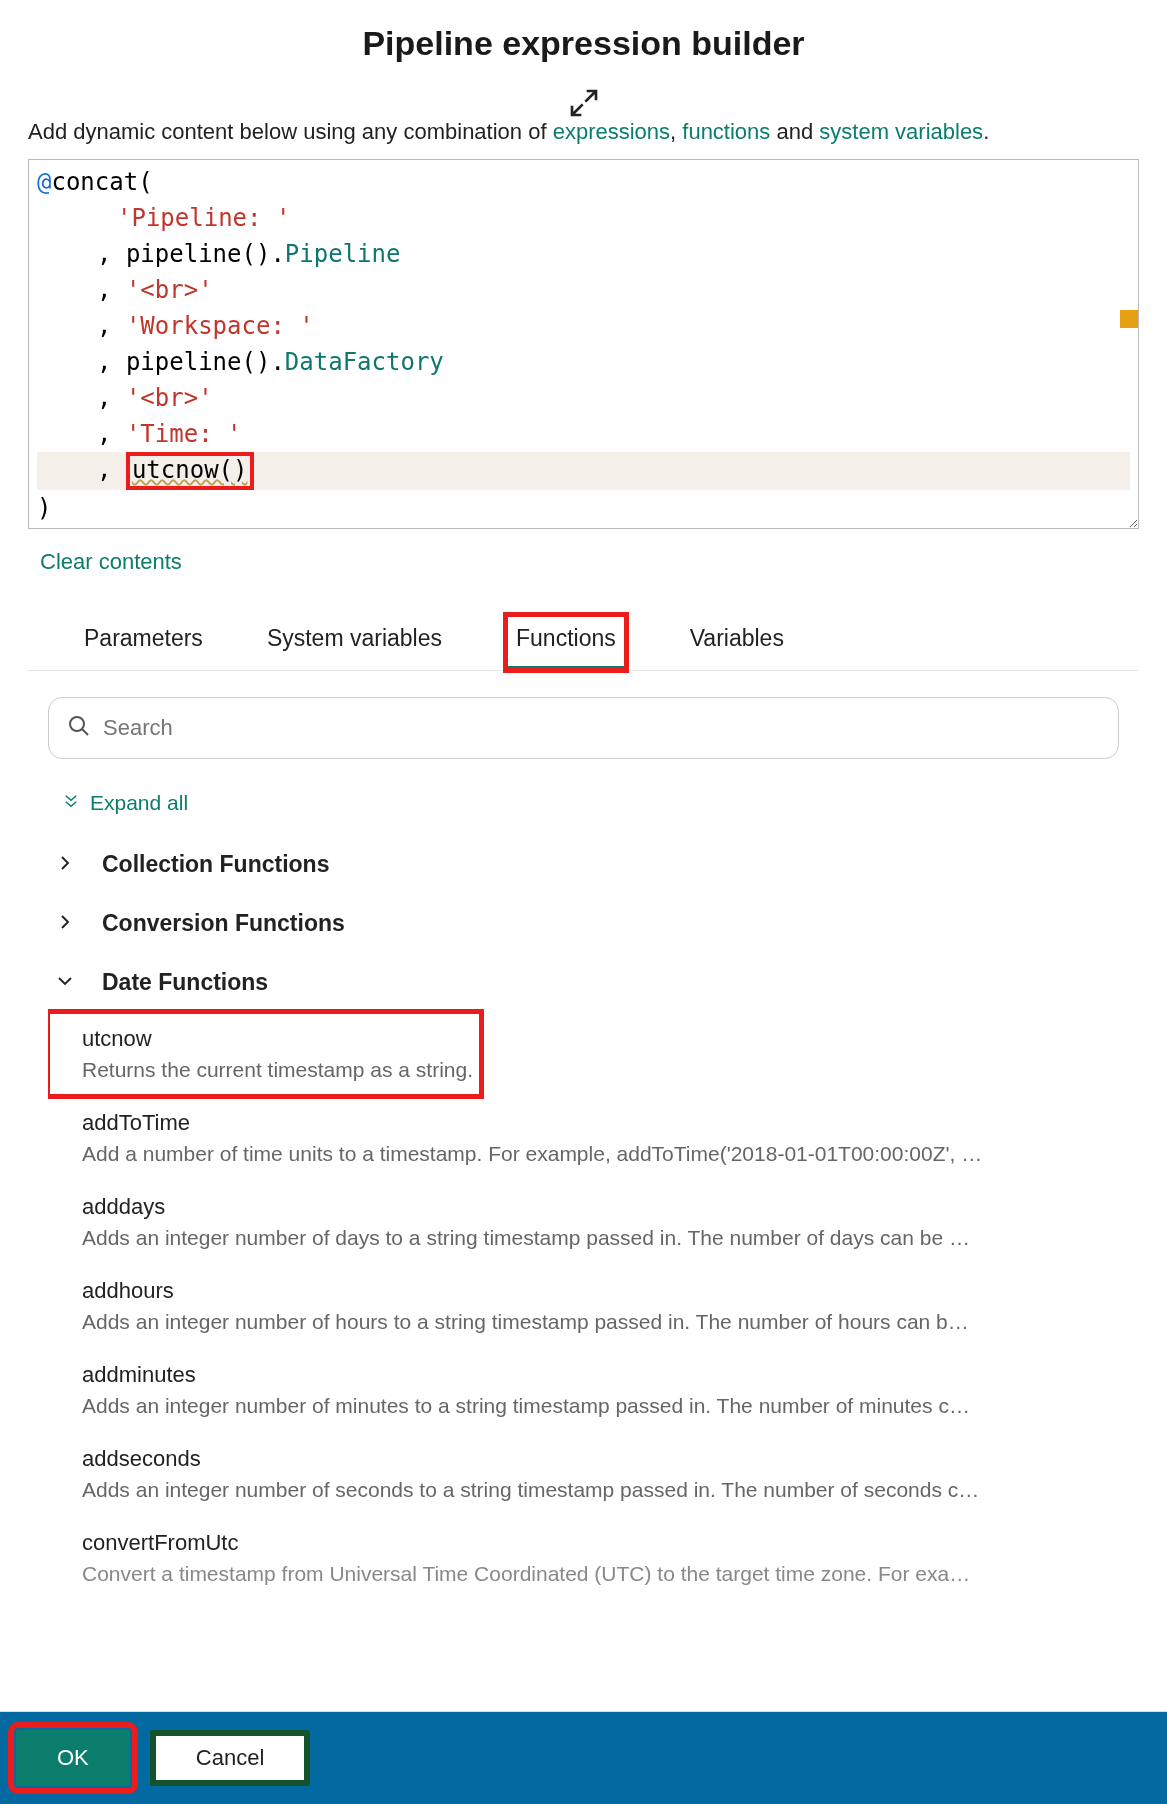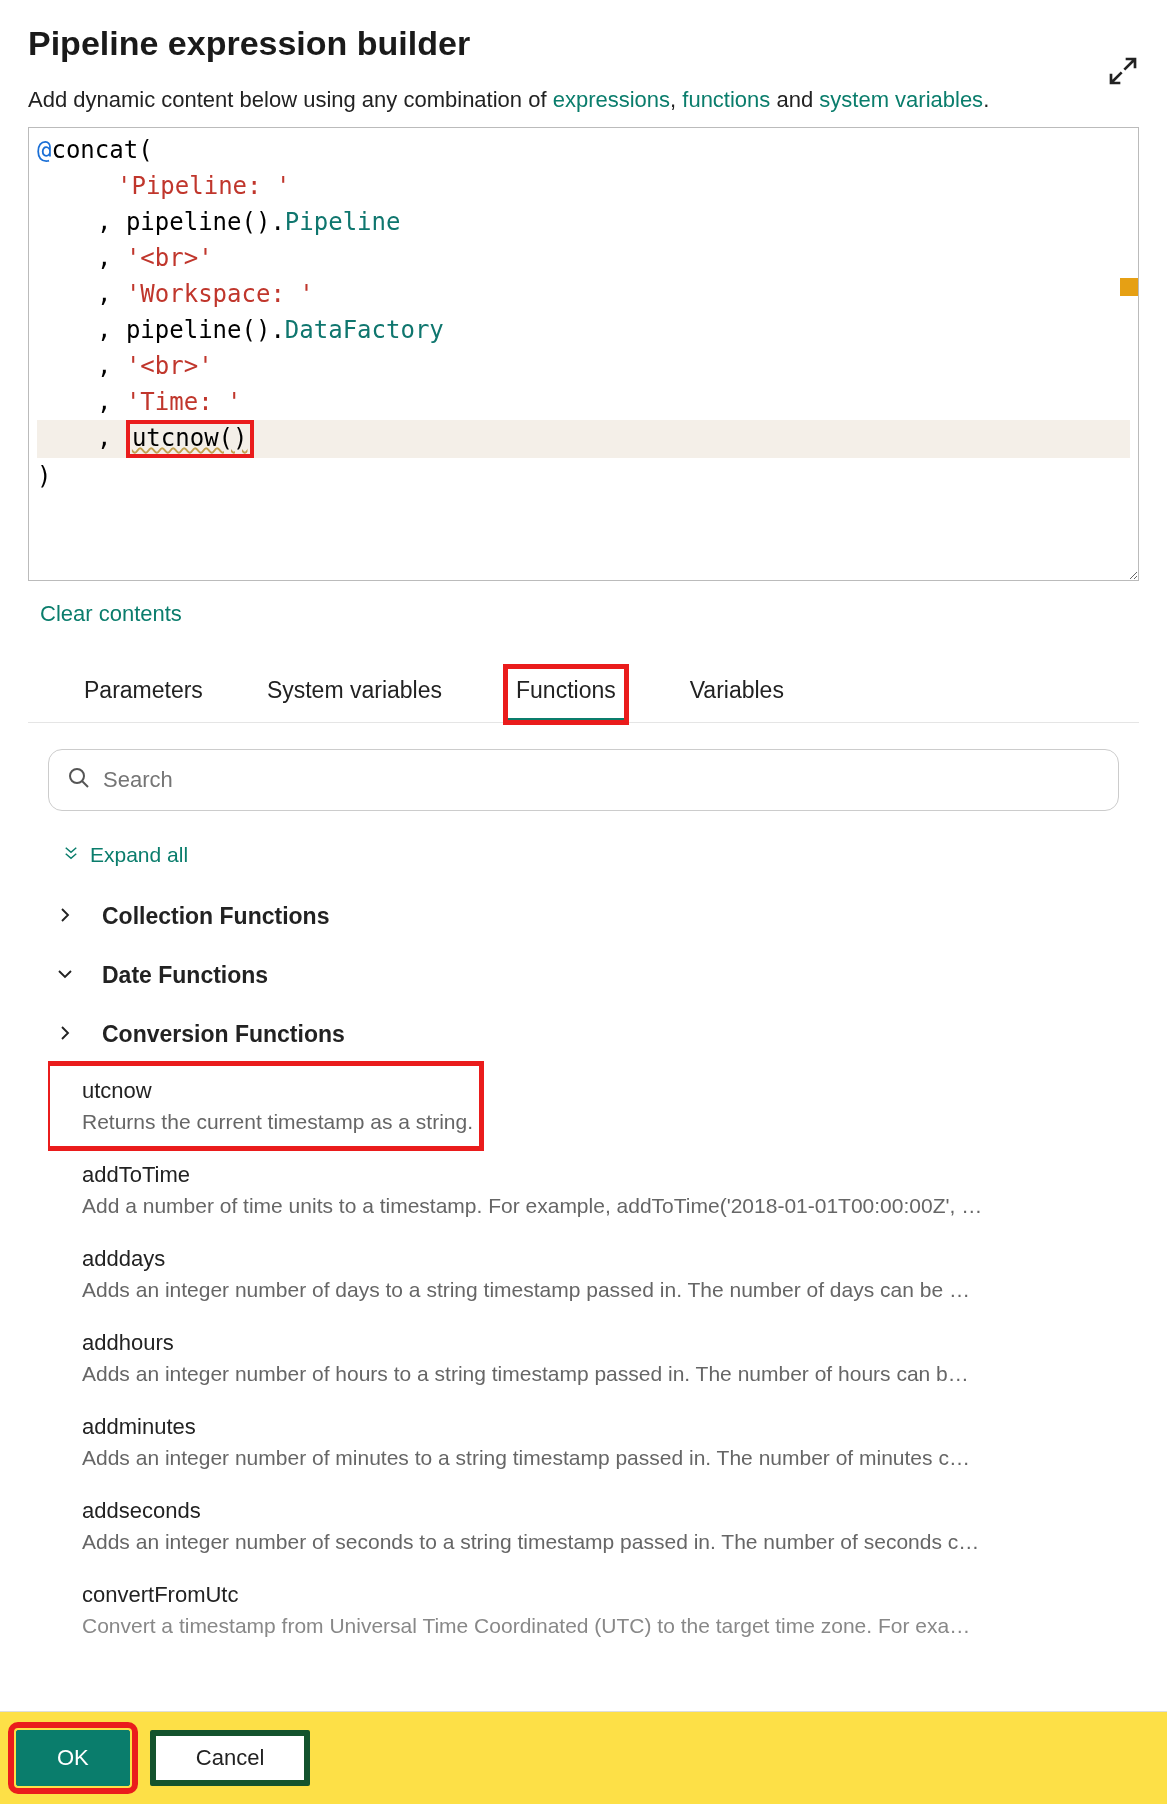--- a/index.html
+++ b/index.html
@@ -15,42 +15,43 @@
   .panel {
     padding: 24px 28px 0 28px;
     height: 1700px;
     overflow-y: scroll;
     position: relative;
   }
 
   .header-row {
     display: flex;
     justify-content: space-between;
-    align-items: flex-end;
+    align-items: center;
+    flex-direction: column;
   }
   .title {
     font-size: 34px;
     font-weight: 700;
     color: #1a1a1a;
     margin-bottom: 24px;
   }
   .expand-icon { width: 32px; height: 32px; cursor: pointer; }
   .expand-icon svg { width: 100%; height: 100%; stroke: #222; stroke-width: 2; fill: none; }
 
   .hint {
     font-size: 22px;
     color: #222;
     margin-bottom: 14px;
   }
   .hint a { color: #0a7d6c; text-decoration: none; }
 
   .code-box {
     border: 1px solid #bbb;
     width: 100%;
-    height: 454px;
+    height: 370px;
     padding: 4px 8px;
     font-family: Consolas, monospace;
     font-size: 24px;
     line-height: 36px;
     position: relative;
     resize: both;
     overflow: auto;
   }
   .code-box .at { color: #1a6fd6; }
   .code-box .fn-concat { color: #000; }
@@ -166,21 +167,21 @@
   .func-desc.cut {
      color:#888;
   }
 
   
   .footer {
     position: absolute;
     left: 0; bottom: 0;
     width: 100%;
     border-top: 1px solid #ddd;
-    background: #fde047;
+    background: #0369a1;
     padding: 18px 16px;
     display: flex;
     gap: 20px;
   }
   .btn {
     height: 56px;
     padding: 0 40px;
     font-size: 22px;
     border-radius: 2px;
     cursor: pointer;
@@ -264,29 +265,29 @@
     </div>
 
     <div class="group-row">
       <span><svg viewBox="0 0 24 24">
             <path d="M8 4l8 8-8 8"></path>
           </svg></span>
       <span>Collection Functions</span>
     </div>
     <div class="group-row">
       <span><svg viewBox="0 0 24 24">
+            <path d="M8 4l8 8-8 8"></path>
+          </svg></span>
+      <span>Conversion Functions</span>
+    </div>
+    <div class="group-row">
+      <span><svg viewBox="0 0 24 24">
             <path d="M4 8l8 8 8-8"></path>
           </svg></span>
       <span>Date Functions</span>
-    </div>
-    <div class="group-row">
-      <span><svg viewBox="0 0 24 24">
-            <path d="M8 4l8 8-8 8"></path>
-          </svg></span>
-      <span>Conversion Functions</span>
     </div>
 
     <div class="func-item red-frame">
       <div class="func-name">utcnow</div>
       <div class="func-desc">Returns the current timestamp as a string.</div>
     </div>
     <div class="func-item">
       <div class="func-name">addToTime</div>
       <div class="func-desc">Add a number of time units to a timestamp. For example, addToTime('2018-01-01T00:00:00Z', …</div>
     </div>

